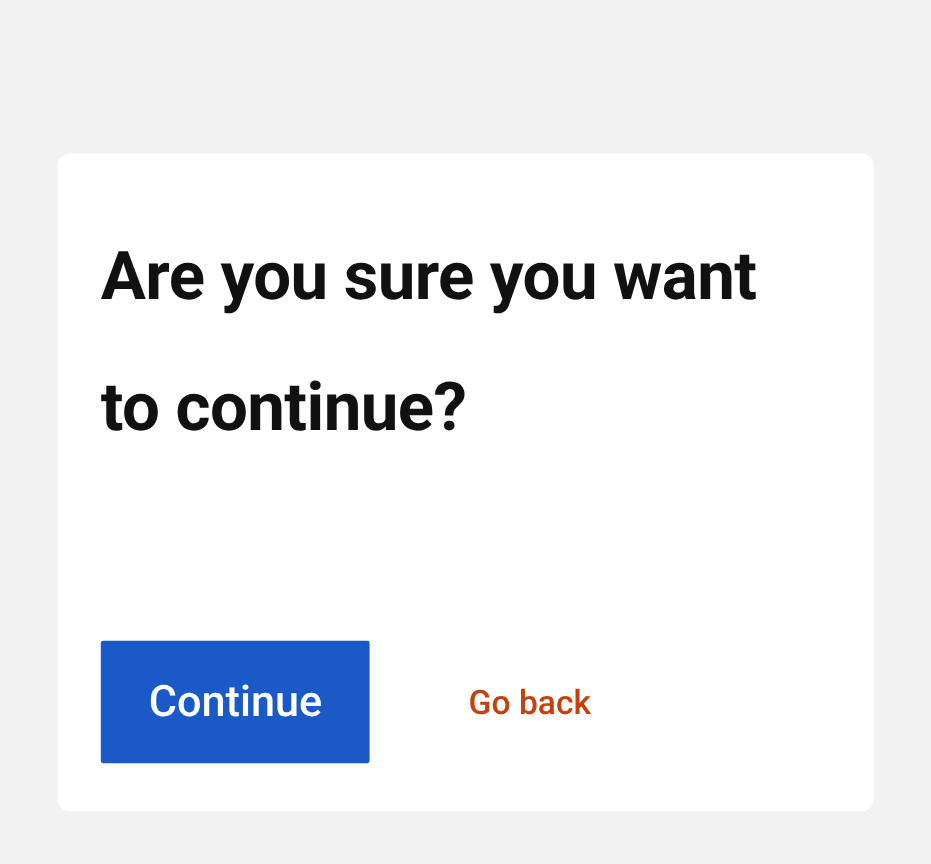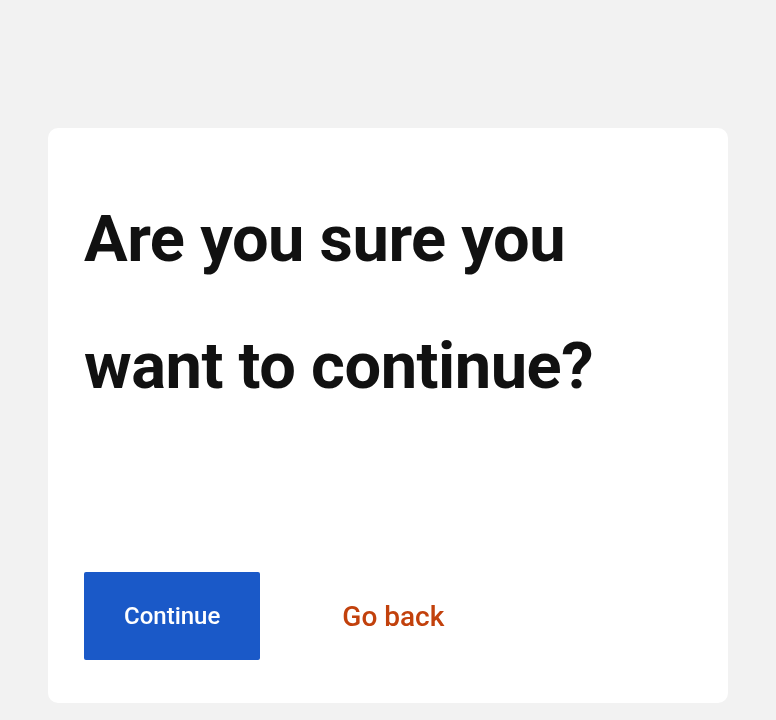--- a/index.html
+++ b/index.html
@@ -17,37 +17,37 @@
       justify-content: center;
       padding-top: 128px;
     }
     .dialog {
       width: 680px;
       background: #ffffff;
       border-radius: 10px;
       padding: 48px 36px 40px 36px;
     }
     .dialog-title {
-      font-size: 65px;
+      font-size: 56px;
       font-weight: 700;
       color: #111111;
       line-height: 1.95;
       letter-spacing: -0.5px;
       margin-bottom: 140px;
     }
     .button-row {
       display: flex;
       align-items: center;
       gap: 80px;
     }
     .btn-primary {
       background: #1a59c8;
       color: #ffffff;
       border: none;
-      font-size: 24px;
+      font-size: 36px;
       font-weight: 500;
       padding: 30px 40px;
       cursor: pointer;
       font-family: inherit;
       border-radius: 2px;
     }
     .btn-secondary {
       background: transparent;
       color: #c2410c;
       border: none;

